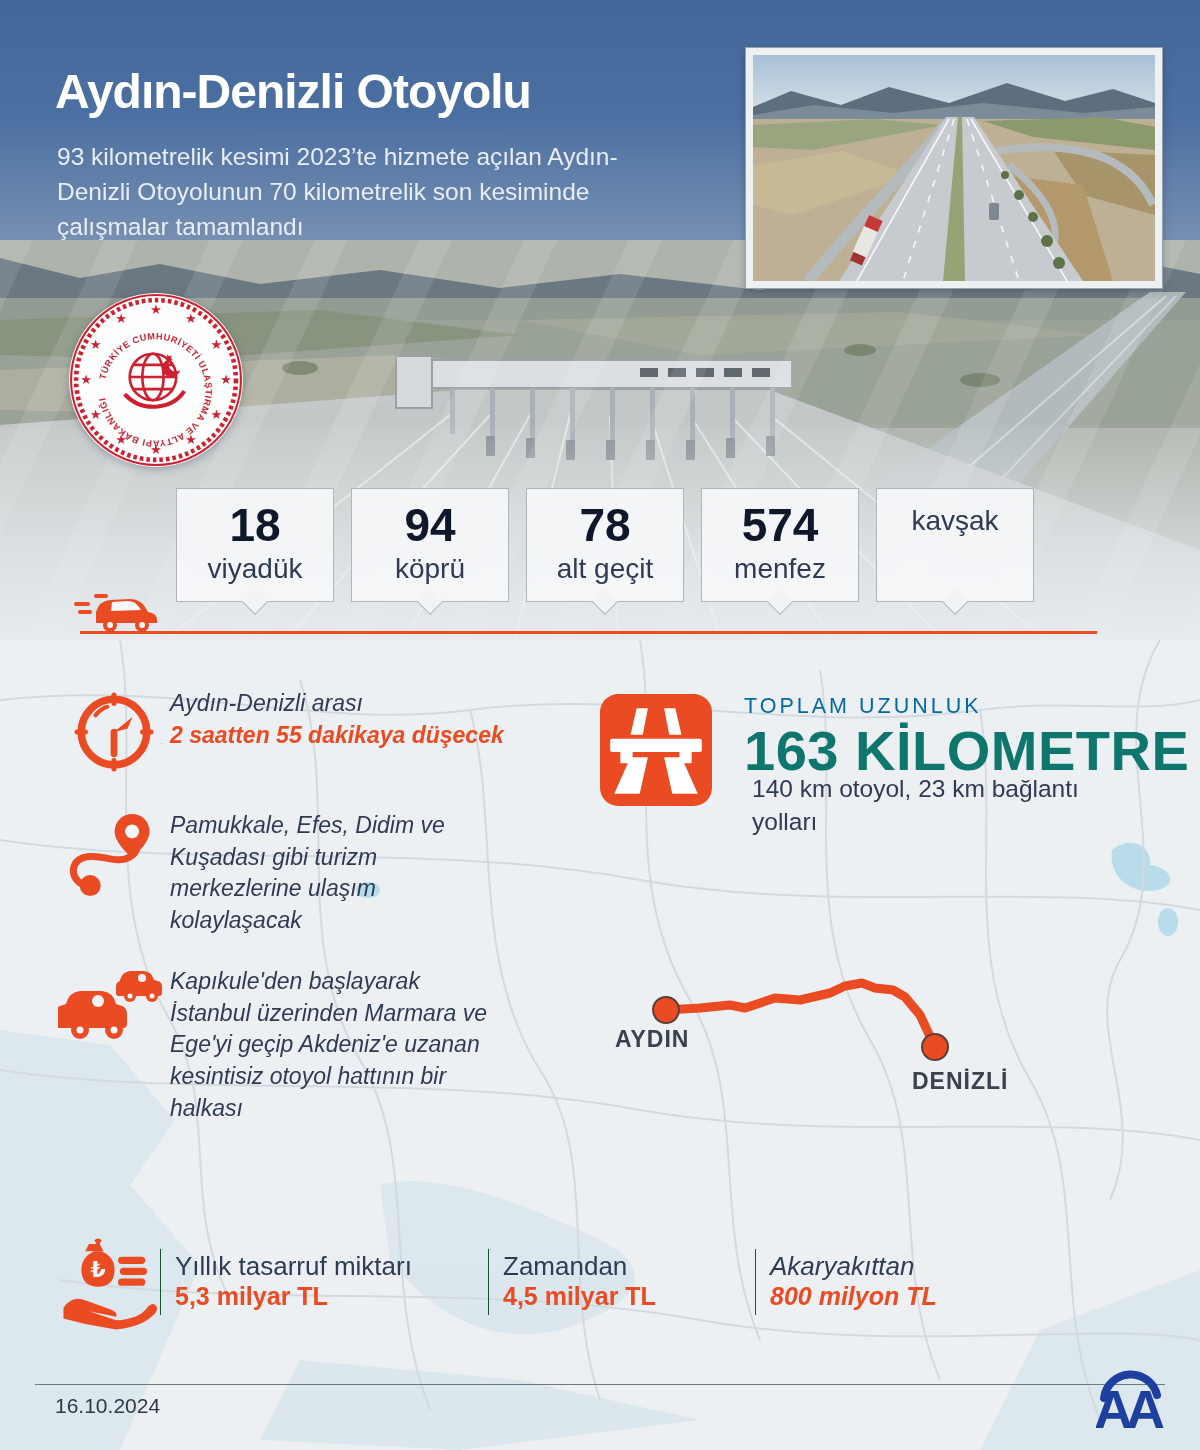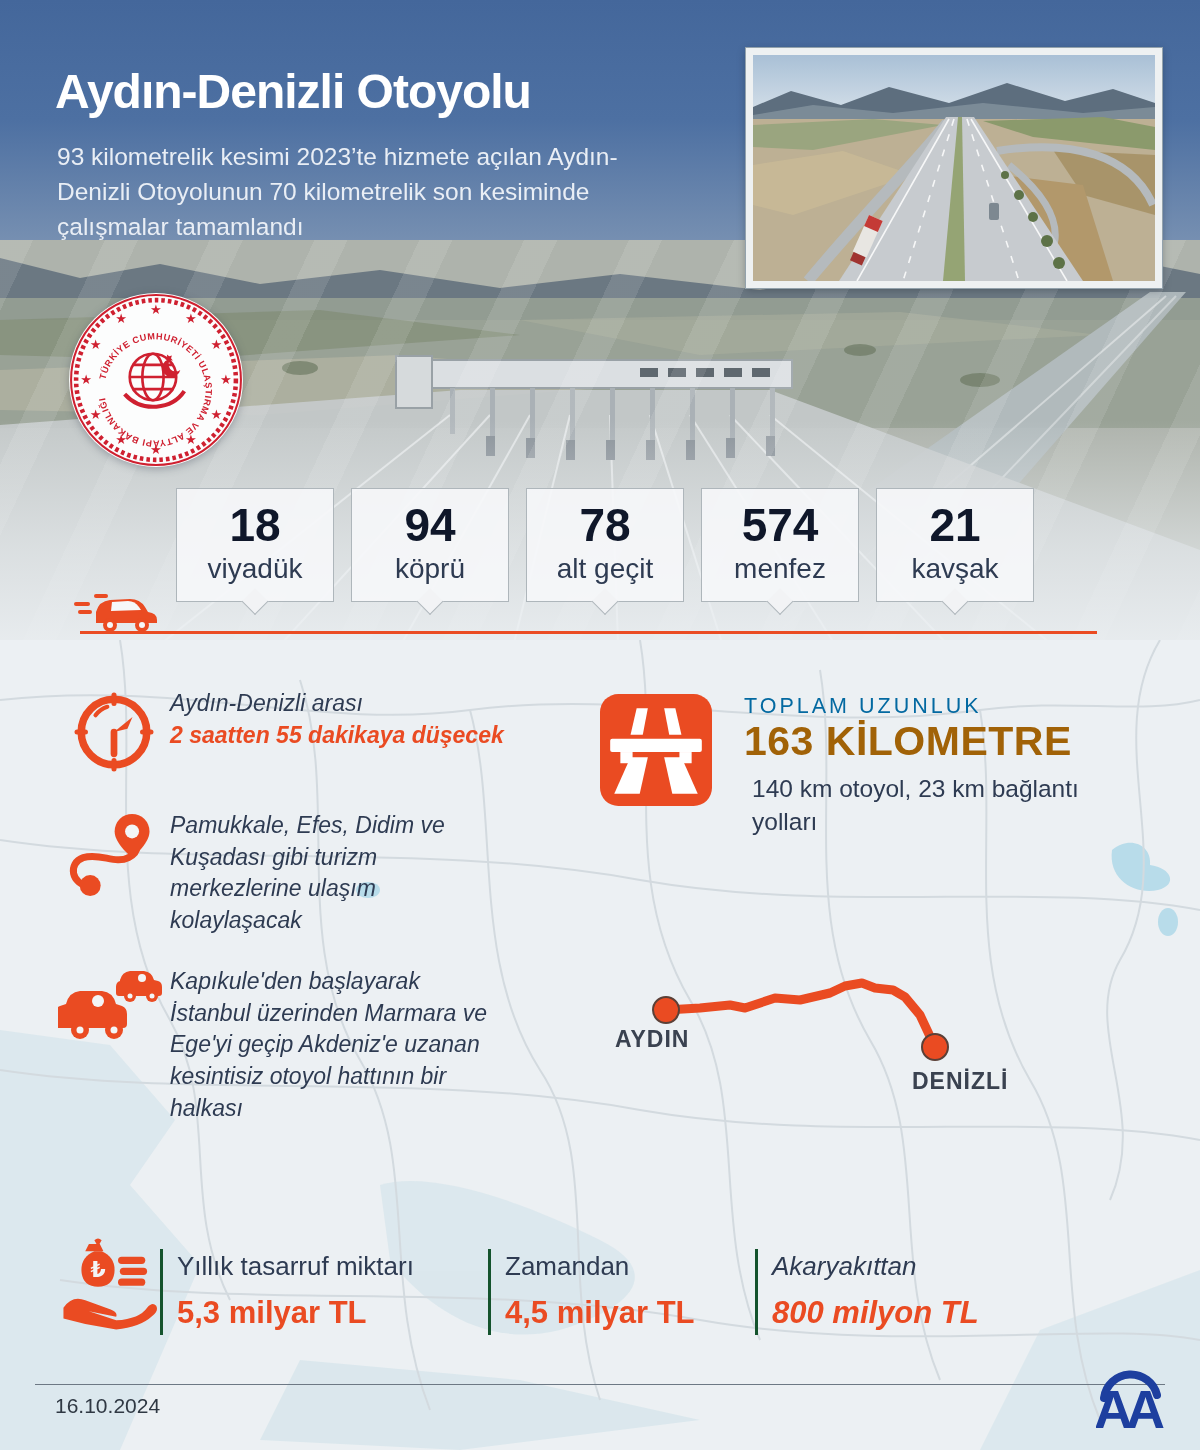--- a/index.html
+++ b/index.html
@@ -36,34 +36,34 @@
 
   
   .fact-icon{position:absolute;}
   .fact{position:absolute;font-size:23px;line-height:1.38;color:#2e3b52;font-style:italic;}
   .fact-lead{display:block;}
   .fact-highlight{font-weight:bold;color:#ea4b22;}
 
   
   .motorway-icon{position:absolute;left:600px;top:694px;width:112px;height:112px;}
   .tl-label{position:absolute;left:744px;top:694px;font-size:21.5px;letter-spacing:3px;color:#0369a1;}
-  .tl-value{position:absolute;left:744px;top:718px;font-size:41px;font-weight:bold;color:#a16207;letter-spacing:0.5px;}
+  .tl-value{position:absolute;left:744px;top:718px;font-size:56px;font-weight:bold;color:#0f766e;letter-spacing:0.5px;}
   .tl-detail{position:absolute;left:752px;top:772px;width:330px;font-size:24.5px;line-height:1.35;color:#2e3b52;}
 
   
   .route-map{position:absolute;left:560px;top:930px;width:580px;height:260px;}
   .city-label{position:absolute;font-size:23px;font-weight:800;color:#3a4250;letter-spacing:1px;}
   .city-aydin{left:615px;top:1026px;}
   .city-denizli{left:912px;top:1068px;}
 
   
   .money-icon{position:absolute;left:58px;top:1236px;width:100px;height:96px;}
-  .saving{position:absolute;top:1249px;border-left:3px solid #14532d;padding:2px 0 4px 14px;}
+  .saving{position:absolute;top:1249px;border-left:1px solid #14532d;padding:2px 0 4px 14px;}
   .saving-label{font-size:26px;color:#2e3b52;}
-  .saving-value{font-size:31px;font-weight:bold;color:#ea4b22;margin-top:13px;}
+  .saving-value{font-size:25px;font-weight:bold;color:#ea4b22;margin-top:0;}
   .saving-0{left:160px;} .saving-1{left:488px;} .saving-2{left:755px;font-style:italic;}
 
   
   .footer-rule{position:absolute;left:35px;top:1384px;width:1130px;height:1px;background:#6d7884;}
   .date-label{position:absolute;left:55px;top:1394px;font-size:21px;color:#2f3843;}
   .aa-logo{position:absolute;left:1096px;top:1354px;width:70px;height:86px;}
 </style>
 </head>
 <body>
 
@@ -260,21 +260,20 @@
     </div>
     <div class="stat-card">
       <div class="stat-value">78</div>
       <div class="stat-label">alt geçit</div>
     </div>
     <div class="stat-card">
       <div class="stat-value">574</div>
       <div class="stat-label">menfez</div>
     </div>
     <div class="stat-card">
-      <div class="stat-value">21</div>
       <div class="stat-label">kavşak</div>
     </div>
   </div>
 
   <svg class="speed-car" viewBox="0 0 92 52">
     <g fill="#ea4b22">
       <path d="M22,30 q3,-11 14,-12 l20,-1 q10,0 15,8 l3,5 q9,1 9,8 l0,3 -61,0 z"></path>
       <path d="M38,20 l16,-1 q7,0 11,6 l2,3 -30,1 z" fill="#f6f7f8"></path>
       <circle cx="36" cy="43" r="7"></circle>
         <circle cx="36" cy="43" r="3" fill="#f6f7f8"></circle>

